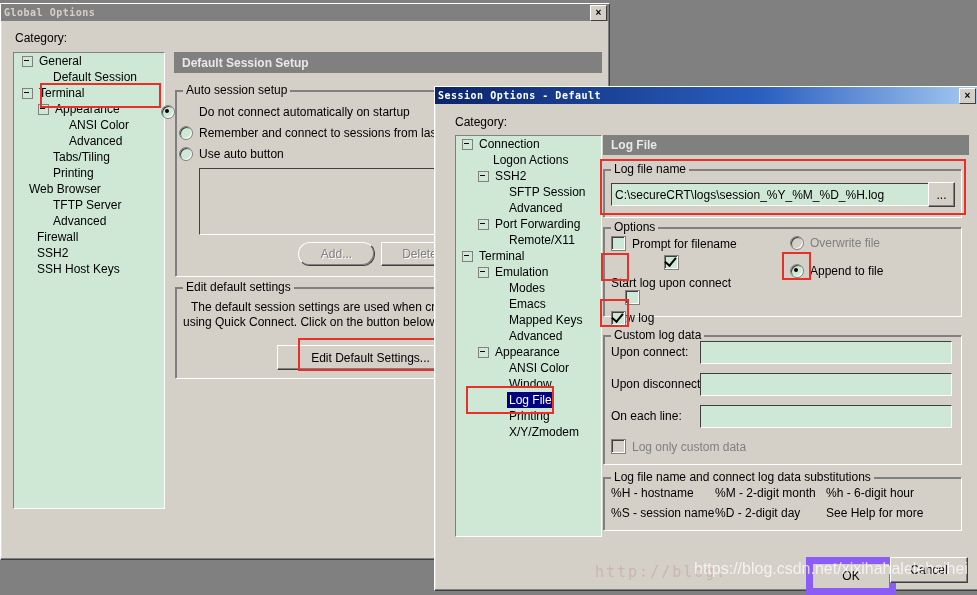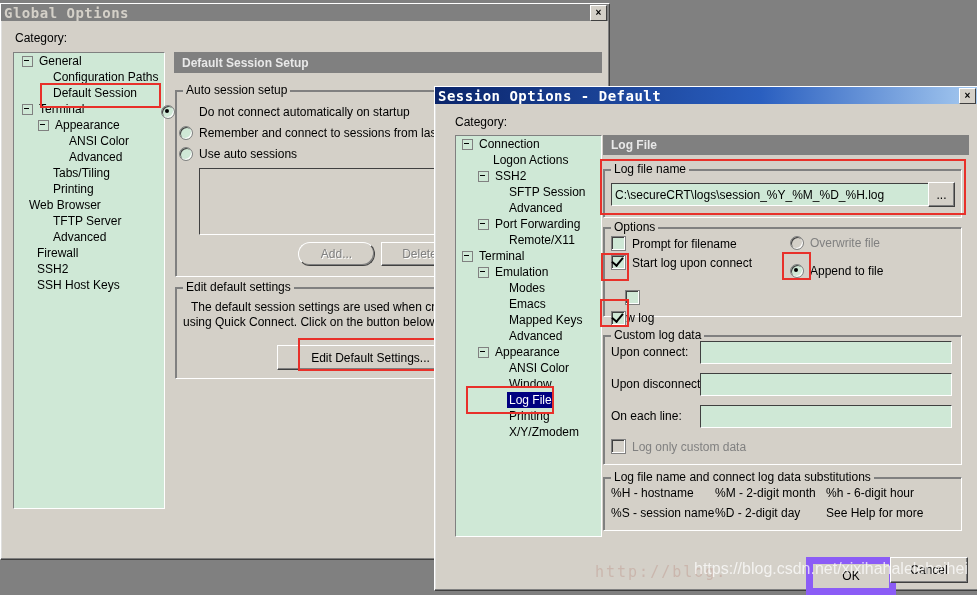--- a/index.html
+++ b/index.html
@@ -9,21 +9,21 @@
     font-family:"Liberation Sans", sans-serif;
     font-size:12px;color:#000;
     position:relative;
   }
   
   .dlg{position:absolute;background:#d4d0c8;
        border-top:1px solid #ffffff;border-left:1px solid #ffffff;
        border-right:1px solid #404040;border-bottom:1px solid #404040;
        box-shadow:inset -1px -1px 0 #808080, inset 1px 1px 0 #dfdfde;}
   .titlebar{height:15px;display:flex;align-items:center;padding:1px 2px 1px 3px;}
-  .titlebar .ttl{font-family:"DejaVu Sans Mono", monospace;font-size:14px;
+  .titlebar .ttl{font-family:"DejaVu Sans Mono", monospace;font-size:10px;
                  font-weight:bold;letter-spacing:.5px;white-space:nowrap;}
   .tb-inactive{background:#808080;}
   .tb-inactive .ttl{color:#d4d0c8;}
   .tb-active{background:linear-gradient(to right,#0a246a 0%,#2a5fc0 60%,#a6caf0 100%);}
   .tb-active .ttl{color:#ffffff;}
   .closebtn{margin-left:auto;width:15px;height:14px;background:#d4d0c8;
      border-top:1px solid #ffffff;border-left:1px solid #ffffff;
      border-right:1px solid #404040;border-bottom:1px solid #404040;
      display:flex;align-items:center;justify-content:center;
      font-family:"Liberation Sans",sans-serif;font-size:10px;font-weight:bold;
@@ -98,24 +98,20 @@
 
   <div class="cat-label" style="left:14px;top:27px;">Category:</div>
 
   <div class="tree" id="go-tree" style="left:12px;top:48px;width:150px;height:455px;">
       <div class="tnode" style="padding-left: 8px;">
         <span class="plus"></span>
         <span class="lbl">General</span>
       </div>
       <div class="tnode" style="padding-left: 24px;">
         <span style="width: 13px; flex: 0 0 auto;"></span>
-        <span class="lbl">Configuration Paths</span>
-      </div>
-      <div class="tnode" style="padding-left: 24px;">
-        <span style="width: 13px; flex: 0 0 auto;"></span>
         <span class="lbl">Default Session</span>
       </div>
       <div class="tnode" style="padding-left: 8px;">
         <span class="plus"></span>
         <span class="lbl">Terminal</span>
       </div>
       <div class="tnode" style="padding-left: 24px;">
         <span class="plus"></span>
         <span class="lbl">Appearance</span>
       </div>
@@ -170,21 +166,21 @@
   <div class="opt" style="left:160px;top:101px;gap:24px;">
     <span class="radio on"></span>
     <span>Do not connect automatically on startup</span>
   </div>
   <div class="opt" style="left:178px;top:122px;">
     <span class="radio"></span>
     <span>Remember and connect to sessions from last use</span>
   </div>
   <div class="opt" style="left:178px;top:143px;">
     <span class="radio"></span>
-    <span>Use auto sessions</span>
+    <span>Use auto button</span>
   </div>
   <div class="listbox" style="left:198px;top:164px;width:390px;height:65px;"></div>
   <div class="btn dis" style="left:297px;top:238px;width:75px;height:22px;border-radius:12px;">Add...</div>
   <div class="btn dis" style="left:380px;top:238px;width:75px;height:22px;">Delete</div>
 
   <div class="grp" style="left:174px;top:283px;width:418px;height:90px;">
     <span class="gbox"></span>
     <span class="grp-lgd">Edit default settings</span>
   </div>
   <div class="stx" style="left:190px;top:296px;">The default session settings are used when creating</div>
@@ -293,21 +289,21 @@
   <div class="btn" style="left:493px;top:95px;width:25px;height:23px;">...</div>
 
   <div class="grp" style="left:168px;top:140px;width:357px;height:88px;">
     <span class="gbox"></span>
     <span class="grp-lgd">Options</span>
   </div>
   <div class="opt" style="left:176px;top:149px;">
     <span class="chk"></span>
     <span>Prompt for filename</span>
   </div>
-  <div class="opt" style="left:176px;top:168px;">
+  <div class="opt" style="left:176px;top:168px;flex-direction:column;">
     <span class="chk on"></span>
     <span>Start log upon connect</span>
   </div>
   <div class="opt" style="left:176px;top:203px;flex-direction:column;">
     <span class="chk"></span>
     <span>Raw log</span>
   </div>
   <div class="opt" style="left:176px;top:224px;">
     <span class="chk on"></span>
   </div>

